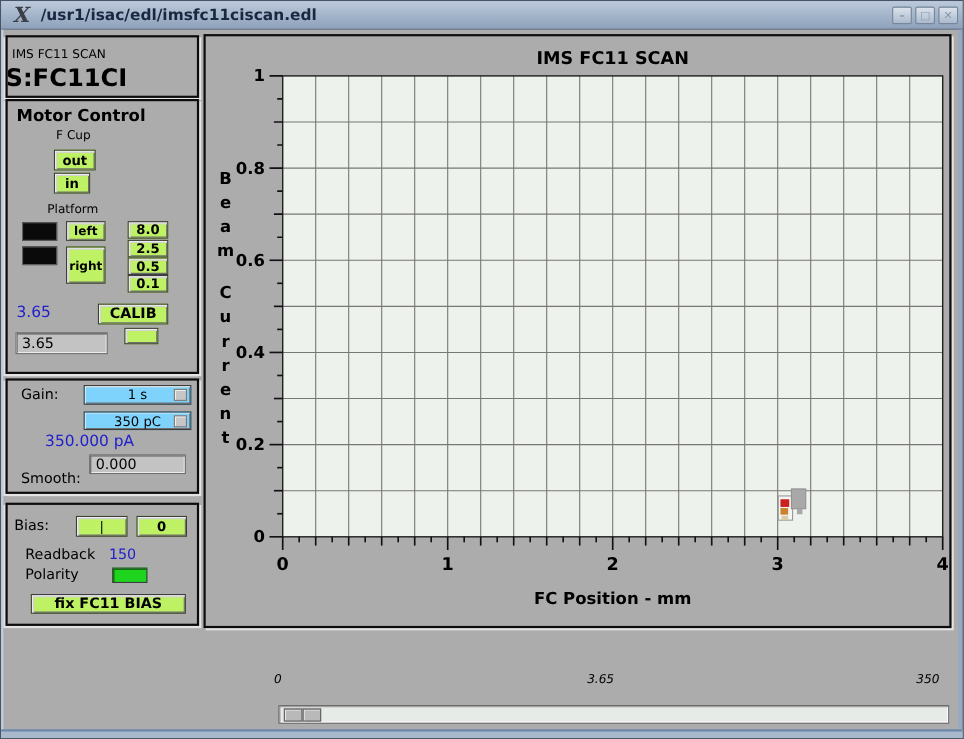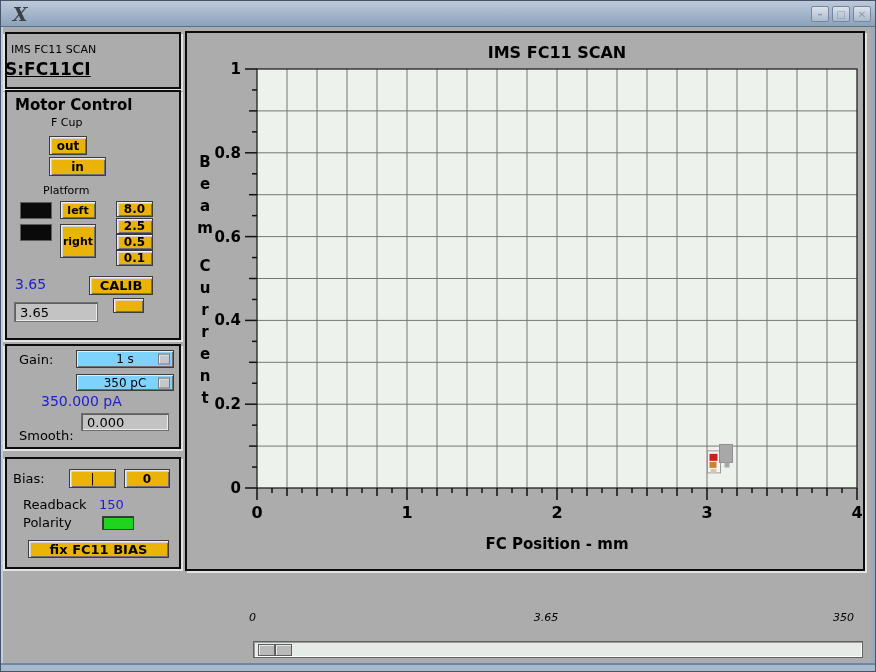--- a/index.html
+++ b/index.html
@@ -40,21 +40,21 @@
     position:absolute;background:#acacac;
     border:2px solid #0c0c0c;
     box-shadow:2px 2px 0 #e3e3e3,-2px 2px 0 #e3e3e3;
   }
   .lbl{position:absolute;font:13px "DejaVu Sans",sans-serif;white-space:nowrap;}
   .lbl.small{font-size:11px;}
   .lbl.bold{font-weight:bold;font-size:15px;}
   .val{color:#2020cc;}
   .btn{
     position:absolute;display:flex;align-items:center;justify-content:center;
-    background:#eab308;border:1px solid #3d3d3d;
+    background:#bef264;border:1px solid #3d3d3d;
     box-shadow:inset 1px 1px 0 #ececec,inset 2px 2px 0 #d2d2d2,inset -1px -1px 0 #6f6f6f;
     font:bold 12px "DejaVu Sans",sans-serif;color:#000;padding:0;white-space:nowrap;
   }
   .field{
     position:absolute;display:flex;align-items:center;
     background:#c3c3c3;border:1px solid #6e6e6e;
     box-shadow:inset 1px 1px 0 #5e5e5e,inset -1px -1px 0 #ececec;
     font:13px "DejaVu Sans",sans-serif;padding-left:5px;white-space:nowrap;
   }
   .ddown{
@@ -85,43 +85,44 @@
     box-shadow:inset 1px 1px 0 #e8e8e8;
   }
 </style>
 </head>
 <body>
 
 <div id="window">
 
   <div id="titlebar">
     <span id="xlogo">X</span>
+    <span id="wtitle">/usr1/isac/edl/imsfc11ciscan.edl</span>
     <span id="wbtns">
       <button class="wbtn">
           <span>–</span>
         </button>
       <button class="wbtn">
           <span>□</span>
         </button>
       <button class="wbtn">
           <span>✕</span>
         </button>
     </span>
   </div>
 
   <div class="panel" style="left:4px;top:31px;width:176px;height:57px;overflow:hidden;">
     <div class="lbl small" style="left:4px;top:9px;">IMS FC11 SCAN</div>
-    <div class="lbl" style="left:-2px;top:25px;font-weight:bold;font-size:17px;text-decoration:underline;">S:FC11CI</div>
+    <div class="lbl" style="left:-2px;top:25px;font-weight:bold;font-size:22px;">S:FC11CI</div>
   </div>
 
   <div class="panel" style="left:4px;top:89px;width:176px;height:250px;">
     <div class="lbl bold" style="left:8px;top:4px;">Motor Control</div>
     <div class="lbl small" style="left:44px;top:24px;">F Cup</div>
     <button class="btn" style="left:42px;top:44px;width:38px;height:19px;">out</button>
-    <button class="btn" style="left:42px;top:65px;width:57px;height:19px;">in</button>
+    <button class="btn" style="left:42px;top:65px;width:33px;height:19px;">in</button>
     <div class="lbl small" style="left:36px;top:92px;">Platform</div>
     <div class="blackbox" style="left:13px;top:110px;width:32px;height:17px;"></div>
     <div class="blackbox" style="left:13px;top:132px;width:32px;height:17px;"></div>
     <button class="btn" style="left:53px;top:109px;width:36px;height:18px;font-size:11px;">left</button>
     <button class="btn" style="left:53px;top:132px;width:36px;height:34px;font-size:11px;">right</button>
     <button class="btn" style="left:109px;top:109px;width:37px;height:16px;">8.0</button>
     <button class="btn" style="left:109px;top:126px;width:37px;height:16px;">2.5</button>
     <button class="btn" style="left:109px;top:142px;width:37px;height:16px;">0.5</button>
     <button class="btn" style="left:109px;top:158px;width:37px;height:16px;">0.1</button>
     <div class="lbl val" style="left:8px;top:184px;font-size:14px;">3.65</div>

